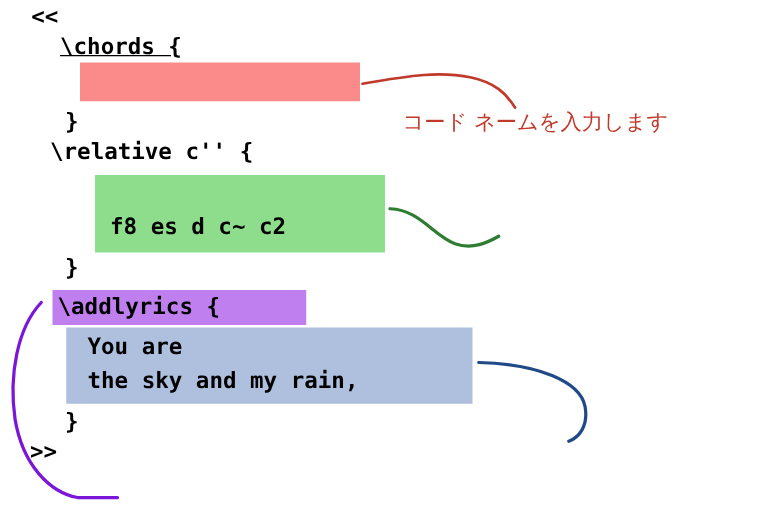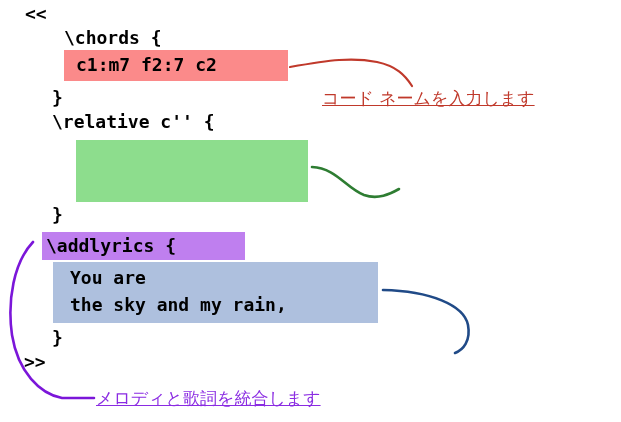--- a/index.html
+++ b/index.html
@@ -45,21 +45,20 @@
   }
 
   
   .annot {
     position: absolute;
     font-family: "DejaVu Serif", "Liberation Serif", serif;
     font-size: 17px;
     line-height: 21px;
     white-space: pre;
     z-index: 4;
-    text-decoration: underline;
   }
 
   
   .curves {
     position: absolute;
     left: 0; top: 0;
     width: 621px; height: 422px;
     z-index: 1;
     pointer-events: none;
   }
@@ -76,28 +75,27 @@
     <path id="leader-3" fill="none" stroke-linecap="round" d="M 33 242 C 14 262 7 300 12 335 C 18 372 40 394 62 398 L 94 398" stroke="#7b16d9" stroke-width="2.6"></path>
   </svg>
 
   <div class="hl" id="hl-0" style="left: 64px; top: 50px; width: 224px; height: 31px; background: rgb(251, 138, 138);"></div>
   <div class="hl" id="hl-1" style="left: 76px; top: 140px; width: 232px; height: 62px; background: rgb(141, 221, 141);"></div>
   <div class="hl" id="hl-2" style="left: 42px; top: 232px; width: 203px; height: 28px; background: rgb(191, 127, 239);"></div>
   <div class="hl" id="hl-3" style="left: 53px; top: 262px; width: 325px; height: 61px; background: rgb(174, 192, 222);"></div>
 
   <div class="code-layer">
     <div class="code-line" id="cl-0" style="left: 25px; top: 2px;">&lt;&lt;</div>
-    <div class="code-line" id="cl-1" style="left: 64px; top: 26px;">\chords {</div>
-    <div class="code-line" id="cl-2" style="left: 76px; top: 53px;">c1:m7 f2:7 c2</div>
+    <div class="code-line" id="cl-1" style="left: 48px; top: 26px; text-decoration: underline;">\chords {</div>
     <div class="code-line" id="cl-3" style="left: 52px; top: 86px;">}</div>
-    <div class="code-line" id="cl-4" style="left: 52px; top: 110px;">\relative c'' {</div>
+    <div class="code-line" id="cl-4" style="left: 40px; top: 110px;">\relative c'' {</div>
+    <div class="code-line" id="cl-6" style="left: 88px; top: 170px;">f8 es d c~ c2</div>
     <div class="code-line" id="cl-7" style="left: 52px; top: 203px;">}</div>
     <div class="code-line" id="cl-8" style="left: 46px; top: 234px;">\addlyrics {</div>
     <div class="code-line" id="cl-9" style="left: 70px; top: 266px;">You are</div>
     <div class="code-line" id="cl-10" style="left: 70px; top: 293px;">the sky and my rain,</div>
     <div class="code-line" id="cl-11" style="left: 52px; top: 326px;">}</div>
     <div class="code-line" id="cl-12" style="left: 24px; top: 350px;">&gt;&gt;</div>
   </div>
 
   <div class="annot" id="an-0" style="left: 322px; top: 88px; color: rgb(192, 57, 43);">コード ネームを入力します</div>
-  <div class="annot" id="an-3" style="left: 96px; top: 388px; color: rgb(138, 43, 226);">メロディと歌詞を統合します</div>
 
 </div>
 
 </body></html>

